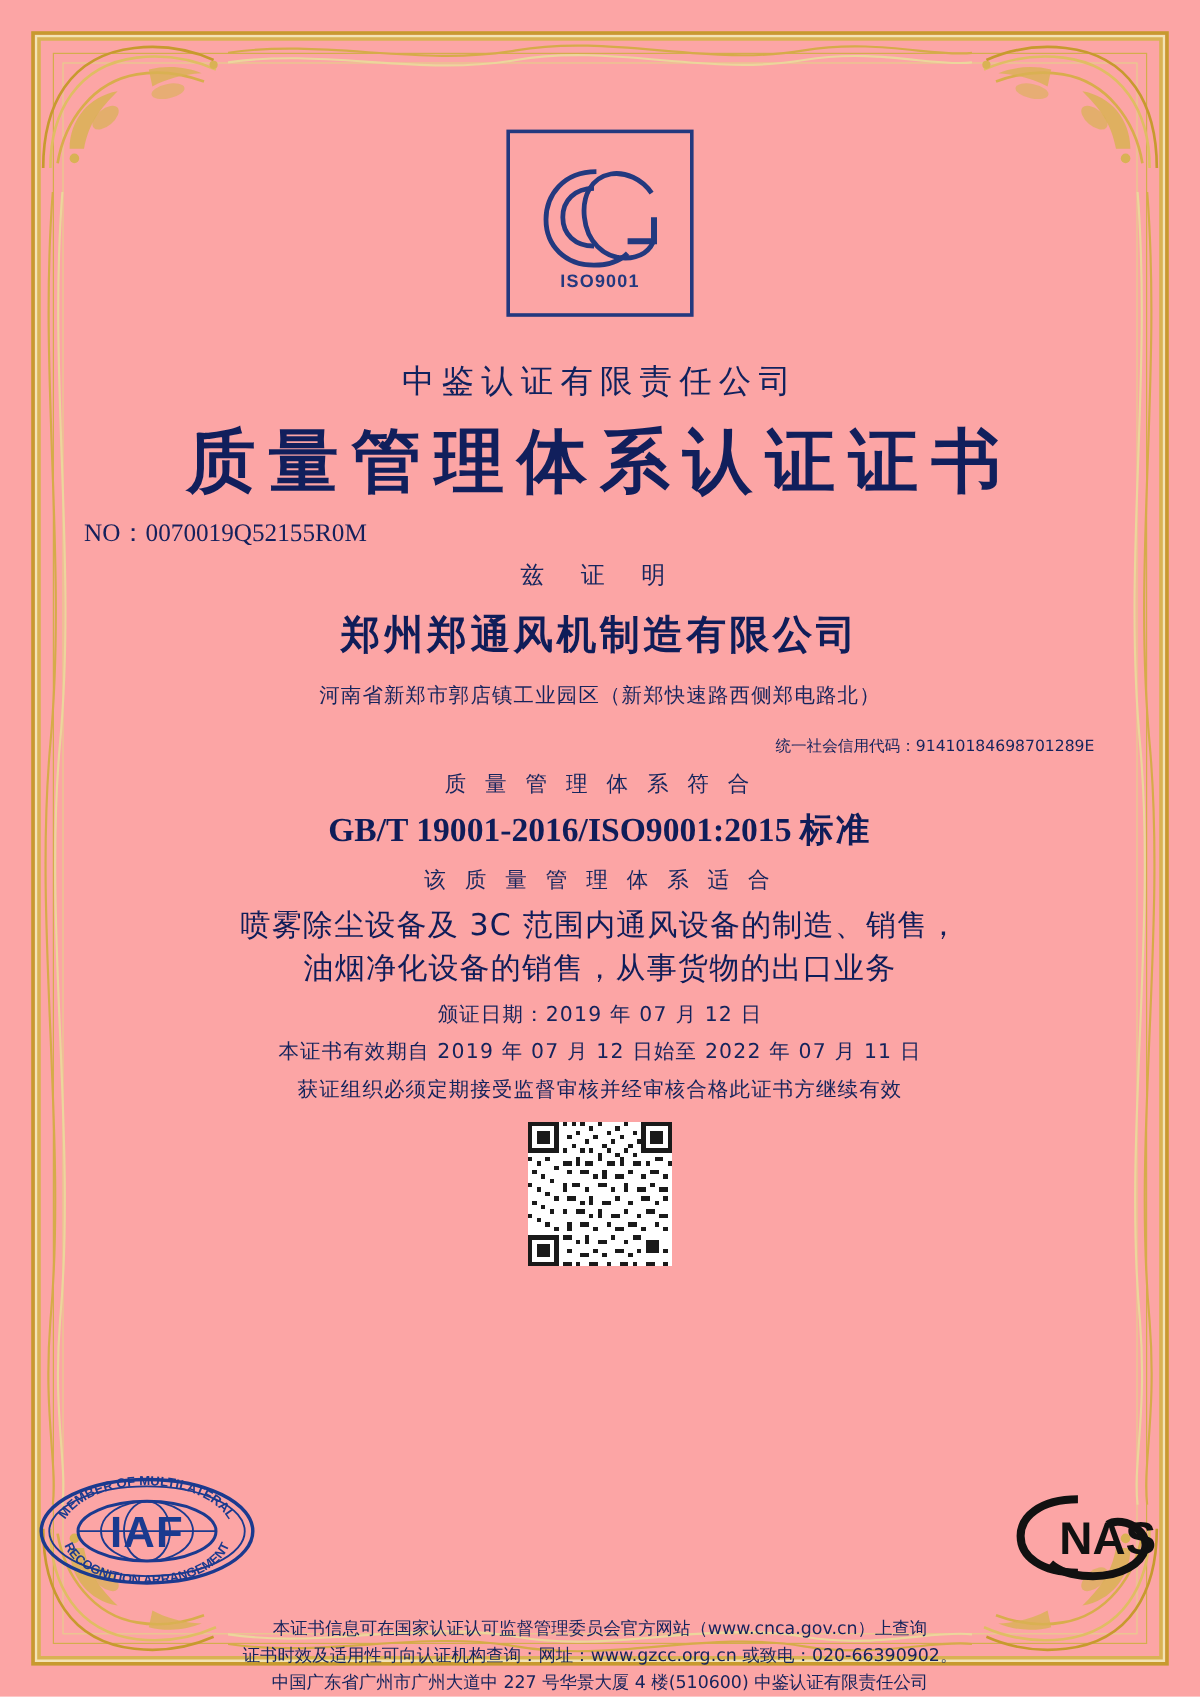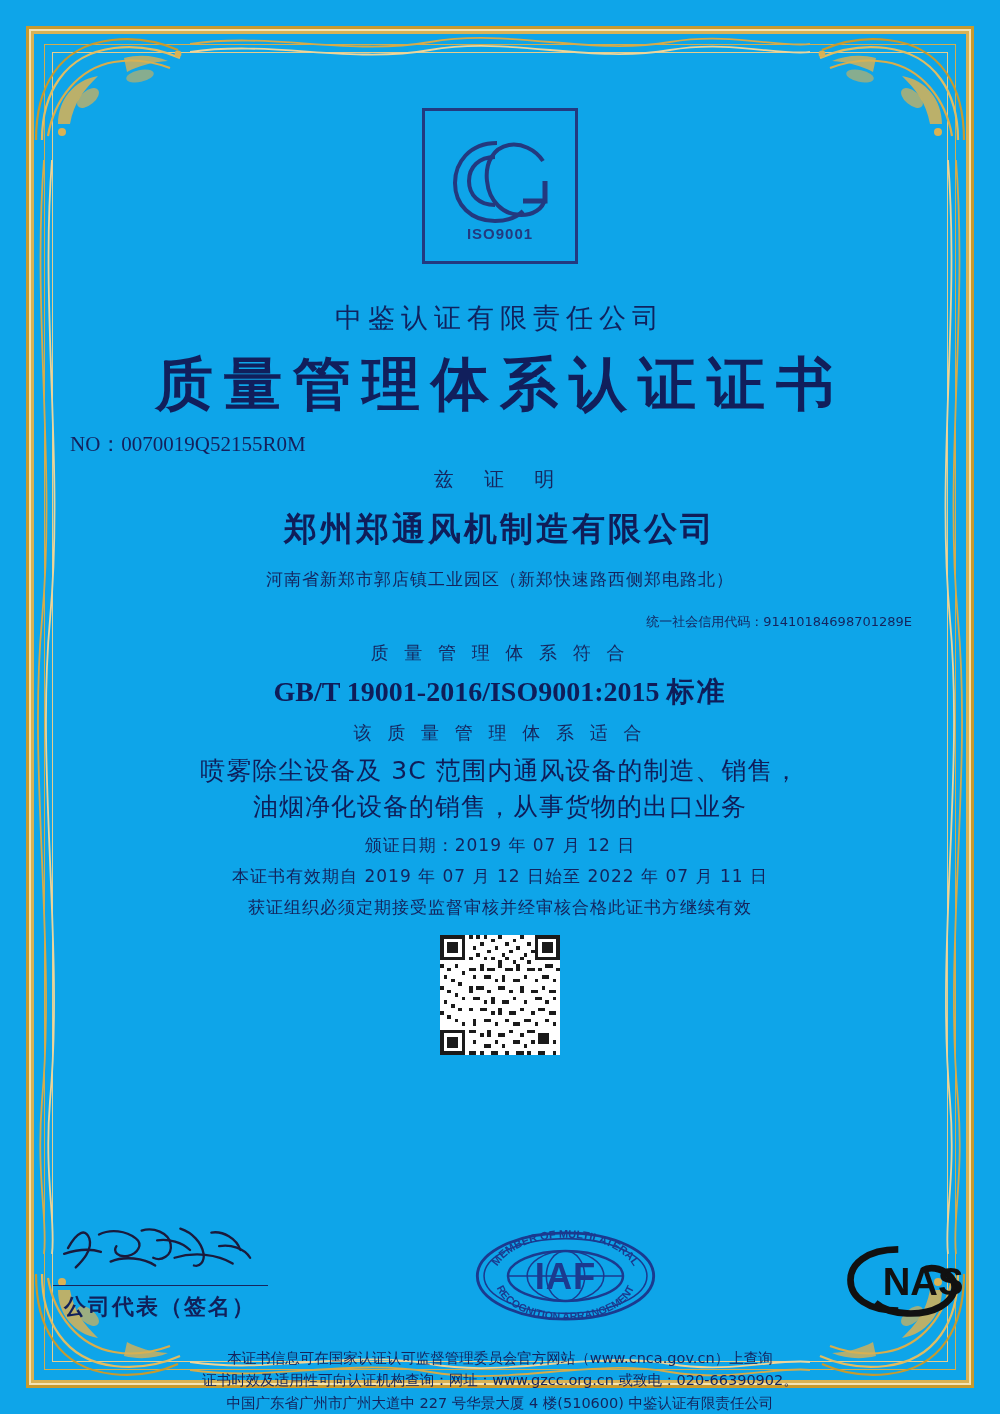--- a/index.html
+++ b/index.html
@@ -13,21 +13,21 @@
     font-family: "Liberation Serif", "DejaVu Serif", serif;
     color: #1a1a4e;
     position: relative;
     overflow: hidden;
   }
 
   
   .page {
     position: absolute;
     inset: 0;
-    background: #0ea5e9;
+    background: #fca5a5;
   }
   .frame-outer {
     position: absolute;
     left: 26px;
     top: 26px;
     right: 26px;
     bottom: 26px;
     border: 3px solid #c79a2e;
     box-shadow: inset 0 0 0 2px #f3e3b4, inset 0 0 0 5px #d9b254;
   }
@@ -497,40 +497,20 @@
               <path d="M27 27h3v3h-3z"></path>
           </g>
         </svg>
       </div>
     </div>
 
   </div>
 
   <div class="bottom-row">
 
-    <div class="sig-block">
-      <div class="sig-img">
-        <svg viewBox="0 0 215 64" width="215" height="62">
-          <g fill="none" stroke="#1a1a3c" stroke-width="2.4" stroke-linecap="round">
-            <path d="M12 30 C22 12 30 10 34 20 C38 32 26 44 20 50"></path>
-            <path d="M8 36 C20 32 34 30 46 34"></path>
-            <path d="M44 16 C56 10 72 12 82 20 C90 26 84 36 74 38 C64 40 58 34 62 28"></path>
-            <path d="M56 44 C70 38 90 40 102 48"></path>
-            <path d="M88 12 C100 8 116 14 118 26 C120 38 108 44 100 40"></path>
-            <path d="M104 22 C116 20 130 24 138 32"></path>
-            <path d="M128 10 C140 14 150 24 152 36 C153 44 148 50 142 48"></path>
-            <path d="M122 40 C142 34 166 36 182 46"></path>
-            <path d="M160 14 C172 12 186 20 190 32"></path>
-            <path d="M168 28 C180 26 194 30 200 40"></path>
-          </g>
-        </svg>
-      </div>
-      <div class="sig-line"></div>
-      <div class="sig-label">公司代表（签名）</div>
-    </div>
 
     <div class="iaf-logo">
       <svg viewBox="0 0 190 96" width="185" height="92">
         <defs>
           <path id="arcTop" d="M20 52 A75 44 0 0 1 170 52"></path>
           <path id="arcBot" d="M22 52 A73 42 0 0 0 168 52"></path>
         </defs>
         <ellipse cx="95" cy="48" rx="92" ry="45" fill="none" stroke="#1b3a8f" stroke-width="3"></ellipse>
         <ellipse cx="95" cy="48" rx="85" ry="39" fill="none" stroke="#1b3a8f" stroke-width="1.6"></ellipse>
         <ellipse cx="95" cy="48" rx="60" ry="26" fill="none" stroke="#1b3a8f" stroke-width="2.6"></ellipse>

